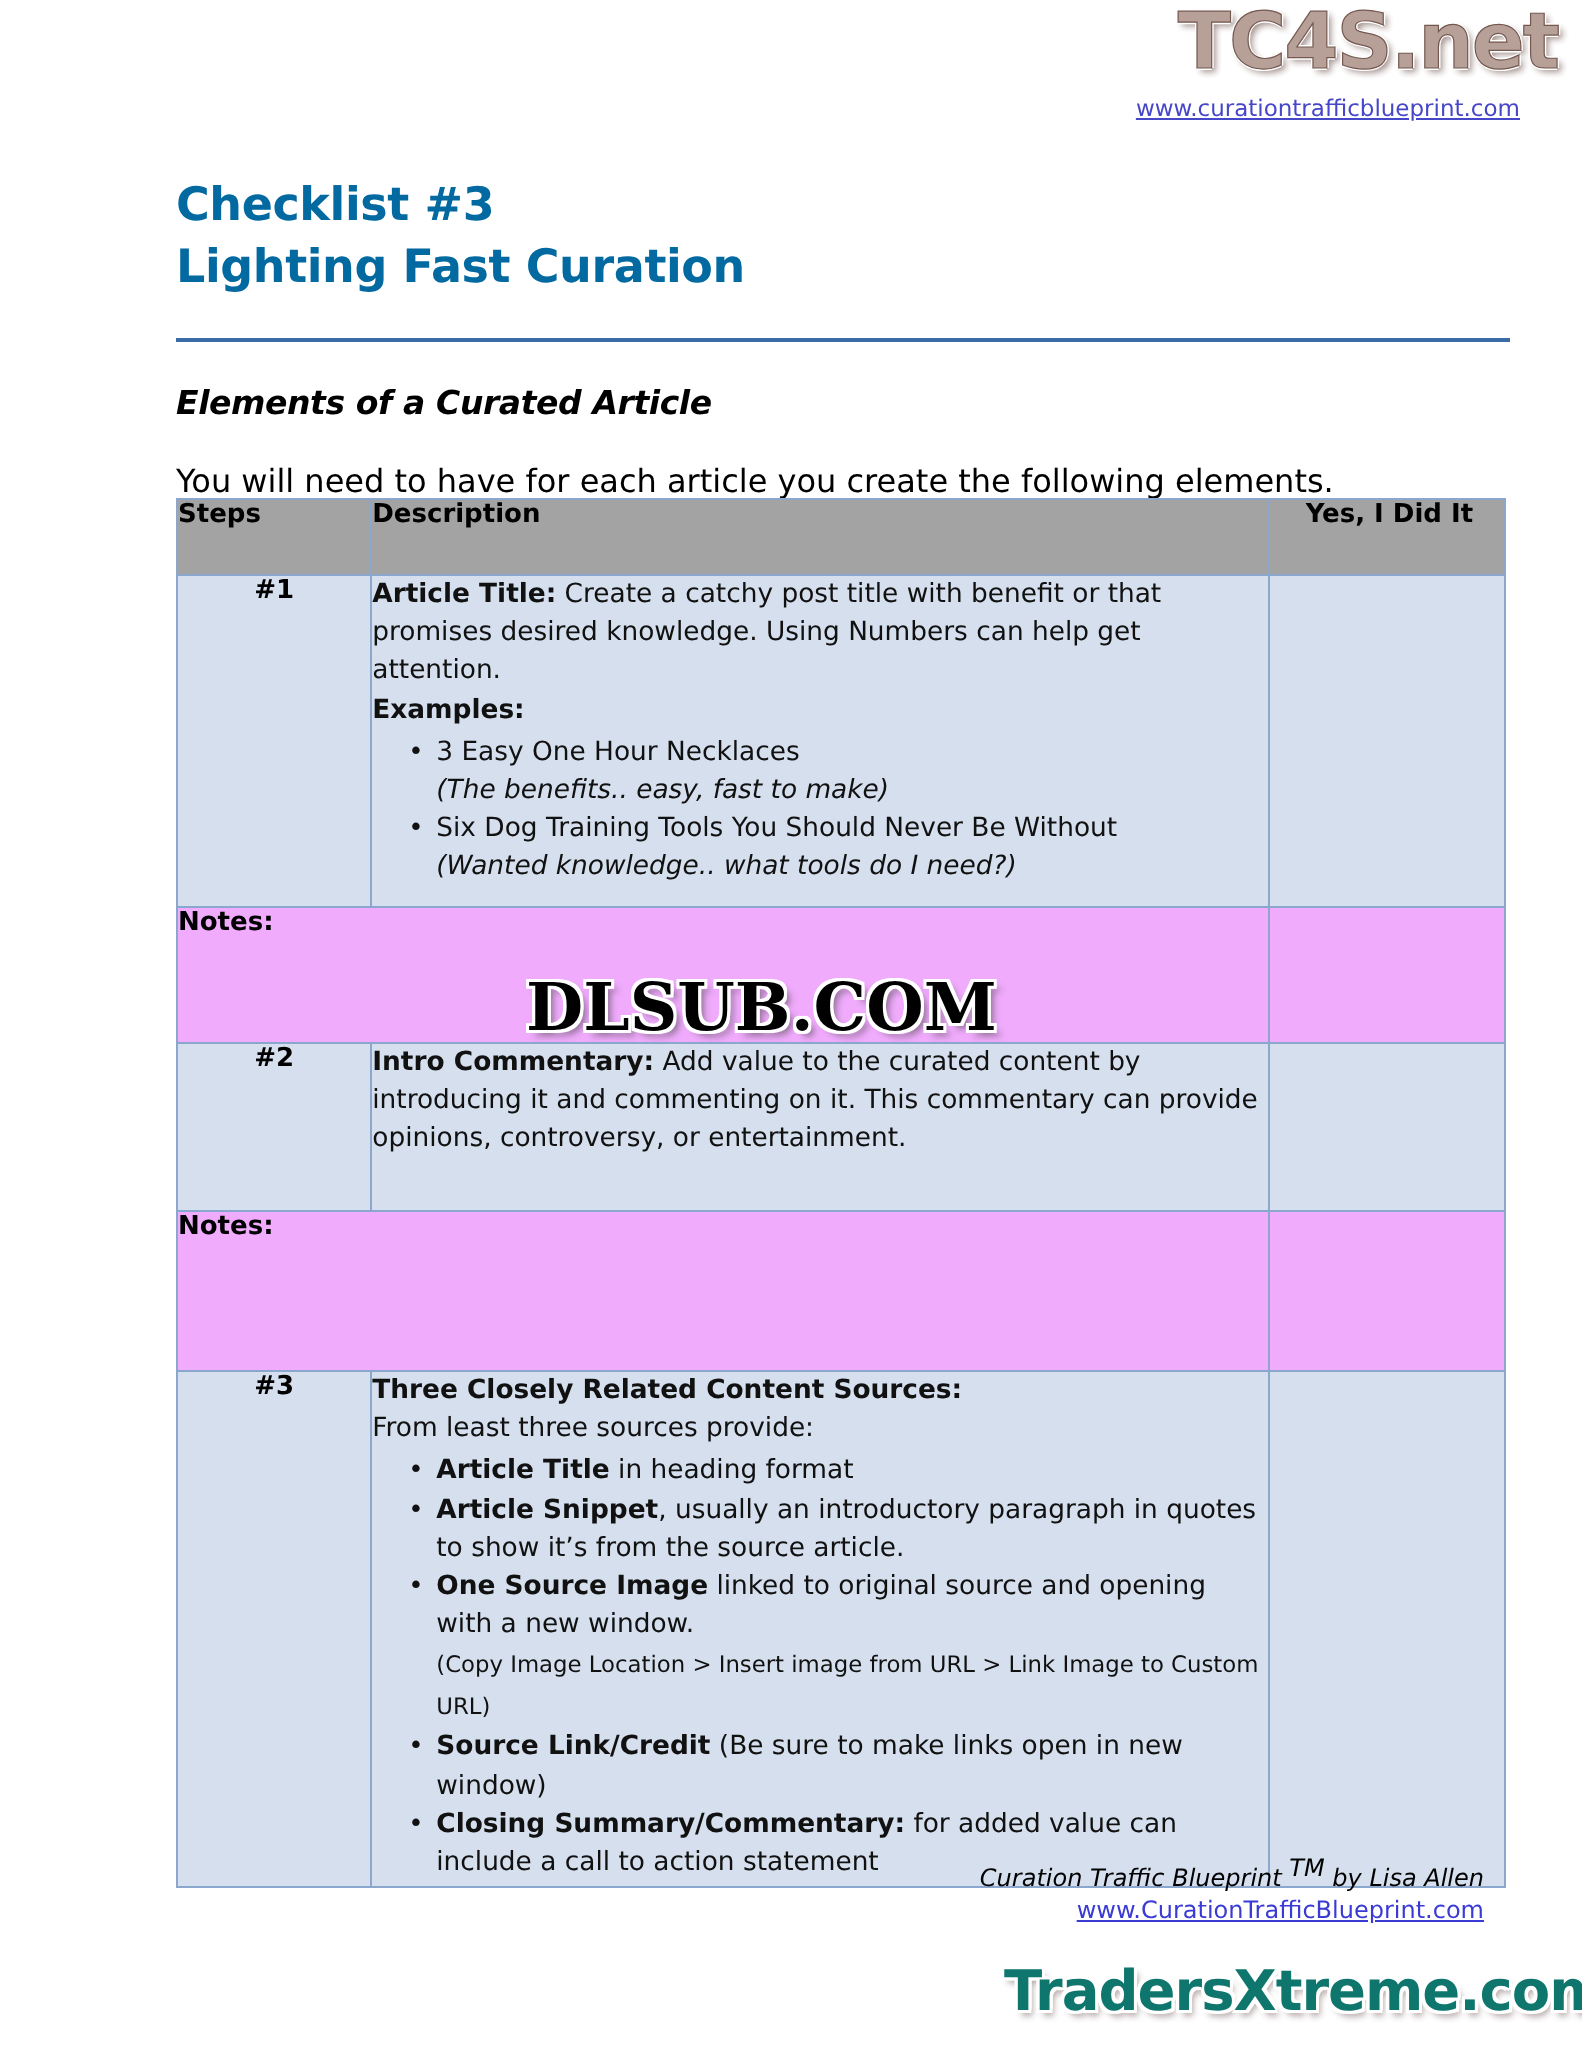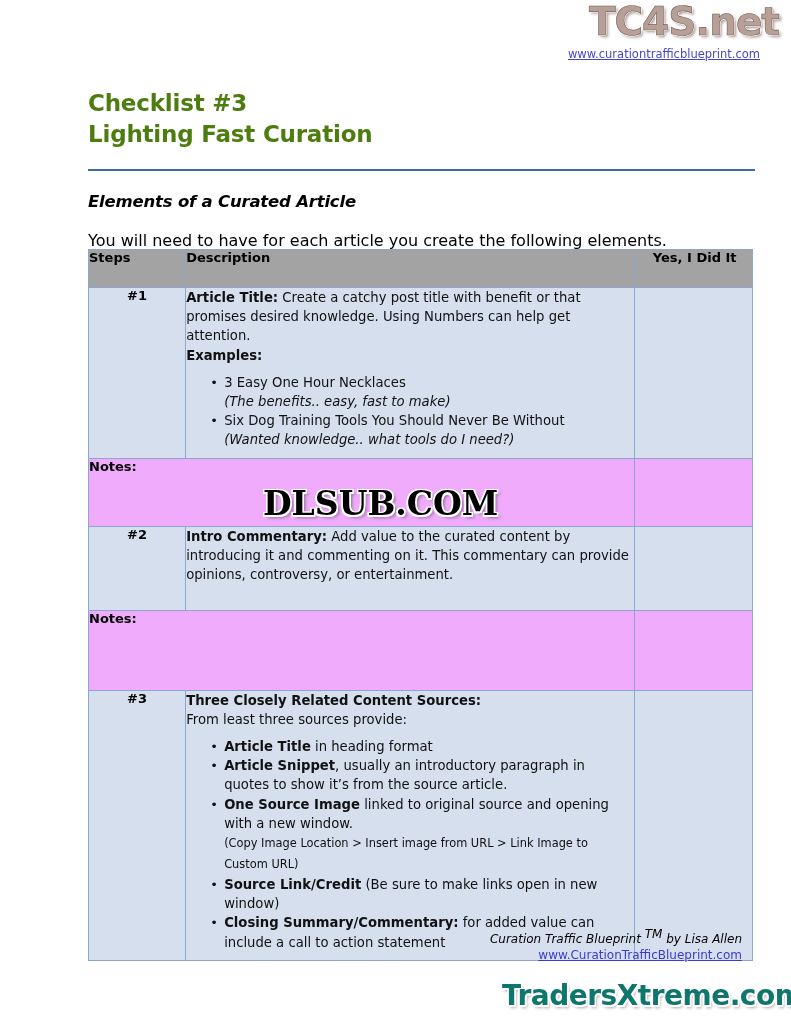--- a/index.html
+++ b/index.html
@@ -49,21 +49,21 @@
   
   .doc-title {
     position: absolute;
     left: 88px;
     top: 88px;
     width: 600px;
     font-family: "DejaVu Sans", sans-serif;
     font-weight: bold;
     font-size: 23px;
     line-height: 31px;
-    color: #4d7c0f;
+    color: #0369a1;
     letter-spacing: -0.2px;
   }
   .doc-title .line2 { display: block; }
 
   .title-rule {
     position: absolute;
     left: 88px;
     top: 169px;
     width: 667px;
     height: 1.5px;
@@ -138,21 +138,21 @@
     font-family: "DejaVu Sans", sans-serif;
     font-size: 13.2px;
     line-height: 19.2px;
     color: #111111;
     padding: 7px 8px 7px 9px;
   }
   .desc b { font-weight: bold; }
   .desc i { font-style: italic; }
 
   .desc ul {
-    margin: 8px;
+    margin: 2px;
     padding-left: 30px;
     list-style: none;
   }
   .desc ul li {
     position: relative;
     margin: 0;
   }
   .desc ul li::before {
     content: "\2022";
     position: absolute;

